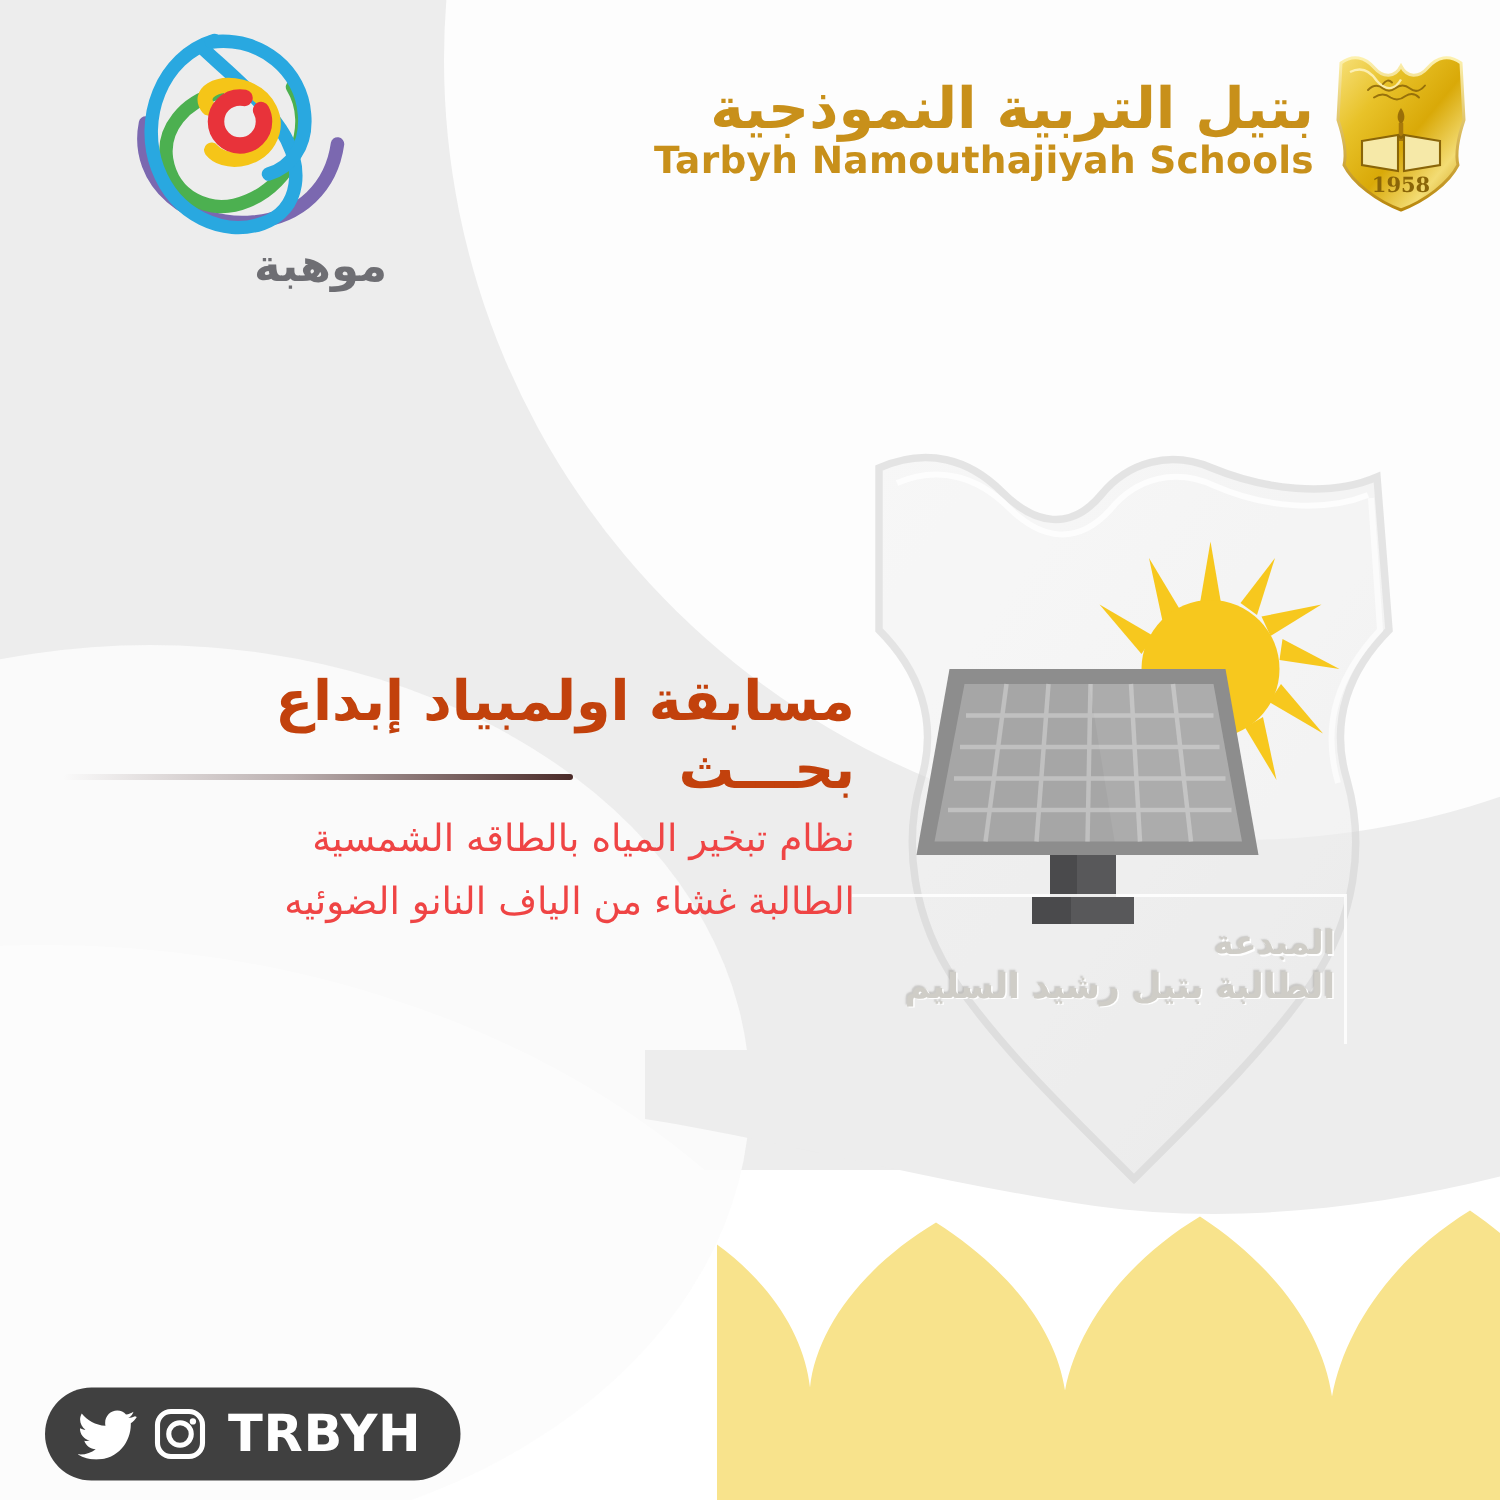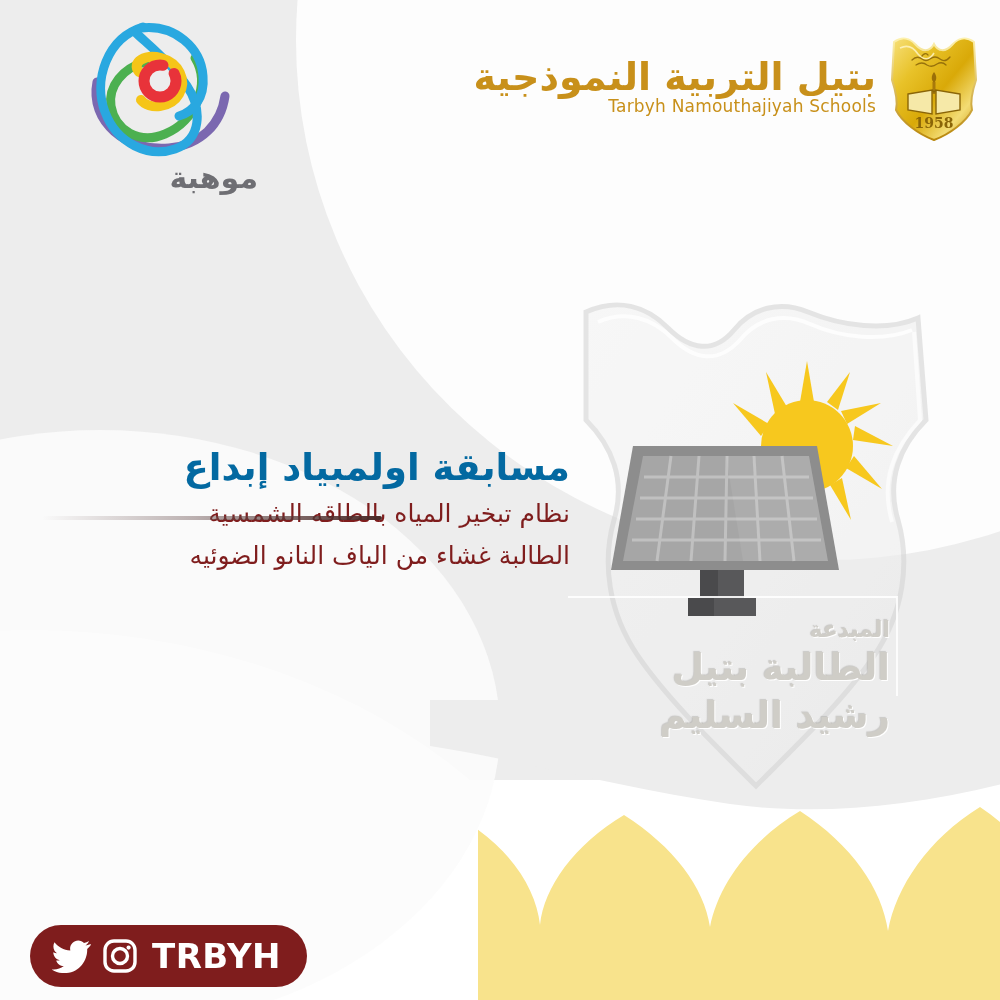--- a/index.html
+++ b/index.html
@@ -142,22 +142,22 @@
   .school-names { text-align: right; direction: rtl; }
   .school-ar {
     font-size: 38px;
     font-weight: 700;
     color: #c8901a;
     line-height: 1.06;
     letter-spacing: 1px;
     white-space: nowrap;
   }
   .school-en {
-    font-size: 17px;
-    font-weight: 400;
+    font-size: 25px;
+    font-weight: 700;
     color: #c8901a;
     direction: ltr;
     text-align: right;
     line-height: 1.08;
     letter-spacing: .2px;
     white-space: nowrap;
   }
   .school-crest { width: 96px; height: 112px; flex: 0 0 auto; }
 
   
@@ -165,38 +165,38 @@
     position: absolute;
     left: 60px;
     top: 445px;
     width: 510px;
     direction: rtl;
     text-align: right;
   }
   .headline-title {
     font-size: 37px;
     font-weight: 700;
-    color: #0369a1;
+    color: #c2410c;
     line-height: 1.22;
     letter-spacing: 0px;
   }
   .rule {
     position: absolute;
     left: 42px;
     top: 516px;
     width: 340px;
     height: 4px;
     background: linear-gradient(to right, rgba(120,95,95,0) 0%, rgba(110,85,85,.45) 45%, #4a2a28 100%);
     border-radius: 2px;
   }
   .headline-sub {
     margin-top: 6px;
     font-size: 25px;
     font-weight: 400;
-    color: #7f1d1d;
+    color: #ef4444;
     line-height: 1.42;
     letter-spacing: 0px;
   }
 
   
   .solar-art {
     position: absolute;
     left: 585px;
     top: 358px;
     width: 330px;
@@ -219,33 +219,33 @@
     border-right: 2px solid rgba(255,255,255,.85);
   }
   .credit-line {
     font-size: 22px;
     font-weight: 700;
     color: #cfcdc7;
     line-height: 1.28;
     letter-spacing: 1px;
     text-shadow: 1px 1px 0 #ffffff, -1px -1px 1px rgba(160,158,152,.45);
   }
-  .credit-line.big { font-size: 37px; }
+  .credit-line.big { font-size: 23px; }
 
   
   .social-pill {
     position: absolute;
     left: 30px;
     top: 925px;
     height: 62px;
     display: flex;
     align-items: center;
     gap: 10px;
     padding: 0 26px 0 22px;
-    background: #7f1d1d;
+    background: #404040;
     border-radius: 34px;
   }
   .social-pill svg { display: block; }
   .social-handle {
     font-size: 34px;
     font-weight: 700;
     color: #ffffff;
     letter-spacing: .5px;
     margin-left: 4px;
   }
@@ -378,20 +378,21 @@
       <path d="M 22 64 L 46 60 L 46 84 L 22 80 Z" fill="#f6e9a8" stroke="#8a6508" stroke-width="1.4"></path>
       <path d="M 74 64 L 50 60 L 50 84 L 74 80 Z" fill="#f6e9a8" stroke="#8a6508" stroke-width="1.4"></path>
       <path d="M 46 60 L 48 62 L 50 60" fill="none" stroke="#8a6508" stroke-width="1.4"></path>
 
       <text x="48" y="98" text-anchor="middle" font-family="'DejaVu Serif', serif" font-size="14" font-weight="700" fill="#8a6508">1958</text>
     </svg>
   </div>
 
   <div class="headline-block">
     <div class="headline-title">مسابقة اولمبياد إبداع</div>
+    <div class="headline-title">بحـــث</div>
     <div class="headline-sub">نظام تبخير المياه بالطاقه الشمسية</div>
     <div class="headline-sub">الطالبة غشاء من الياف النانو الضوئيه</div>
   </div>
   <div class="rule"></div>
 
   <div class="solar-art">
     <svg width="330" height="265" viewBox="0 0 330 265">
 
       <g fill="#f7c81e">
         <polygon points="222,3 229,44 215,44"></polygon>

